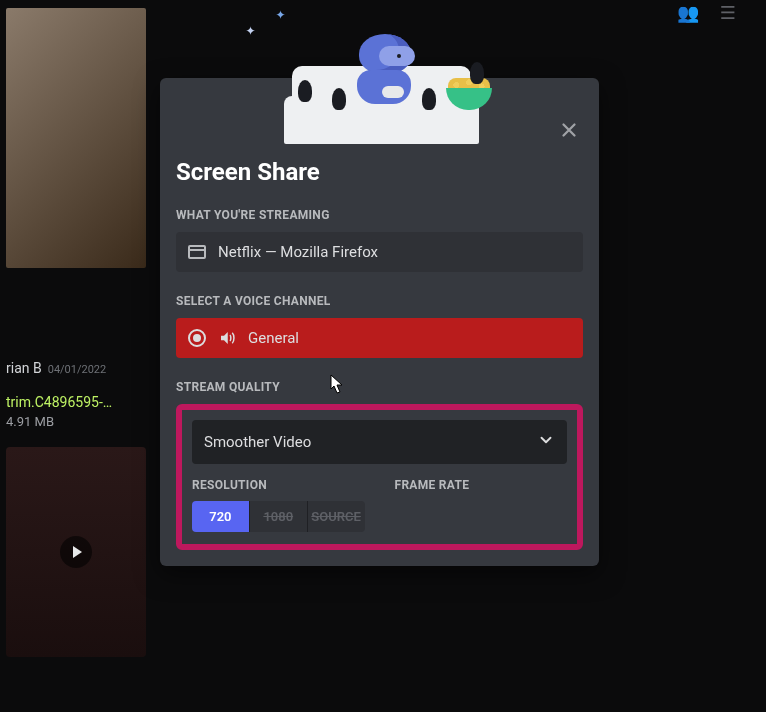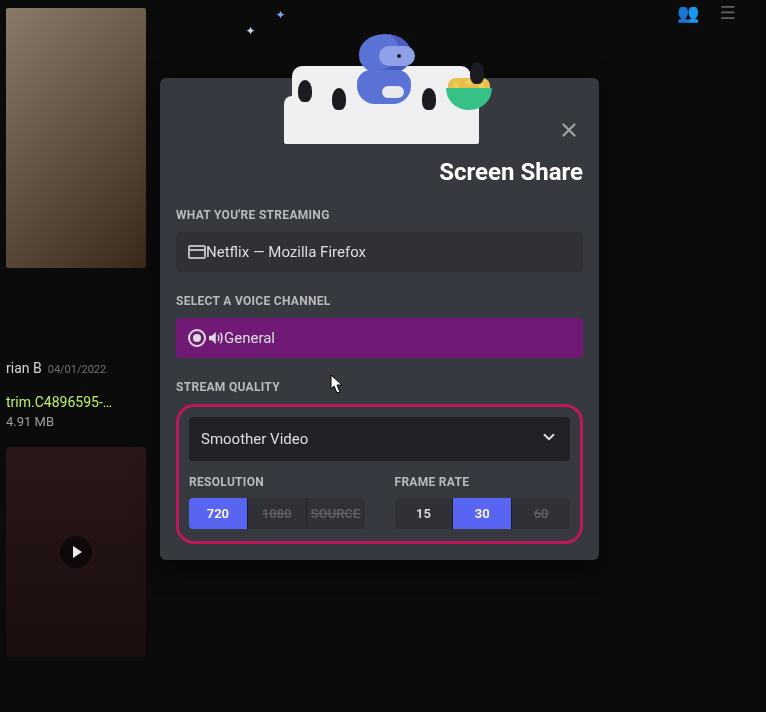--- a/index.html
+++ b/index.html
@@ -221,42 +221,43 @@
       cursor: pointer;
       display: flex;
       align-items: center;
       justify-content: center;
     }
     .close-btn svg { width: 22px; height: 22px; }
     .title {
       color: #fff;
       font-size: 24px;
       font-weight: 700;
-      text-align: right;
+      text-align: left;
       margin-top: 14px;
     }
     .section-label {
       color: #b8babd;
       font-size: 12px;
       font-weight: 700;
       letter-spacing: 0.3px;
       margin-top: 22px;
       text-transform: uppercase;
     }
     .pill {
       background: #2f3136;
       border-radius: 4px;
       margin-top: 10px;
       padding: 11px 12px;
       display: flex;
       align-items: center;
+      gap: 12px;
       color: #dddee0;
       font-size: 15px;
     }
-    .pill.dark { background: #701a75; }
+    .pill.dark { background: #b91c1c; }
     .window-icon {
       width: 18px;
       height: 14px;
       border: 2px solid #b8babd;
       border-radius: 2px;
       position: relative;
     }
     .window-icon::after {
       content: '';
       position: absolute;
@@ -276,22 +277,22 @@
       justify-content: center;
     }
     .radio-dot {
       width: 8px;
       height: 8px;
       background: #dcddde;
       border-radius: 50%;
     }
     .sound-icon svg { width: 18px; height: 18px; display:block;}
     .quality-box {
-      border: 3px solid #be185d;
-      border-radius: 18px;
+      border: 6px solid #be185d;
+      border-radius: 6px;
       margin-top: 10px;
       padding: 10px 10px 12px 10px;
     }
     .dropdown {
       background: #202225;
       border-radius: 4px;
       padding: 11px 12px;
       display: flex;
       align-items: center;
       justify-content: space-between;
@@ -464,25 +465,20 @@
       <div class="quality-col">
         <div class="sub-label">RESOLUTION</div>
         <div class="seg-group">
           <div class="seg active">720</div>
           <div class="seg disabled">1080</div>
           <div class="seg disabled">SOURCE</div>
         </div>
       </div>
       <div class="quality-col">
         <div class="sub-label">FRAME RATE</div>
-        <div class="seg-group">
-          <div class="seg">15</div>
-          <div class="seg active">30</div>
-          <div class="seg disabled">60</div>
-        </div>
       </div>
     </div>
   </div>
 
 </div>
 
 <div class="cursor-ptr">
   <svg viewBox="0 0 18 22">
       <path fill="#fff" stroke="#000" stroke-width="1" d="M3 1 L3 15 L6 12 L9 19 L12 18 L9 11 L14 11 Z"></path>
     </svg>

